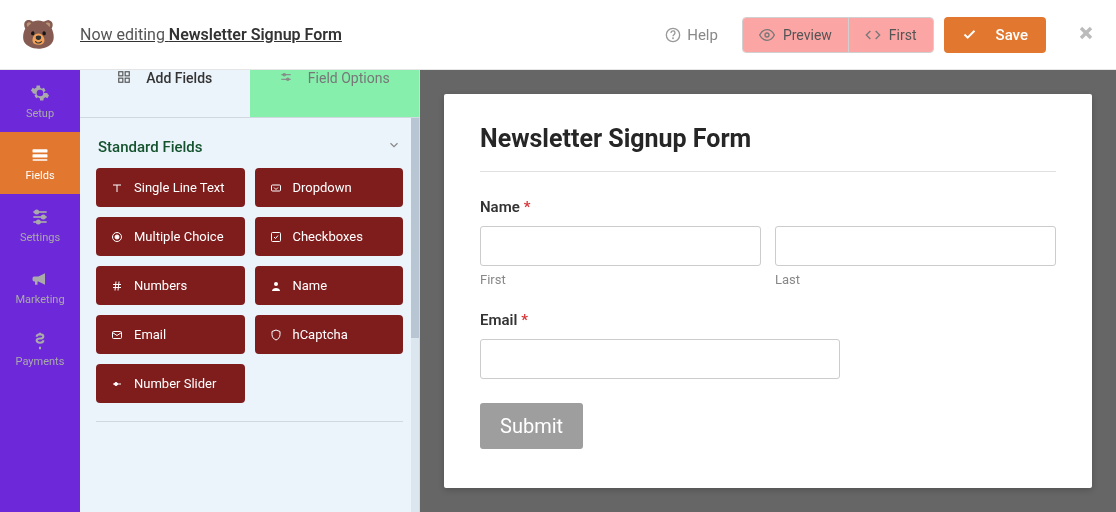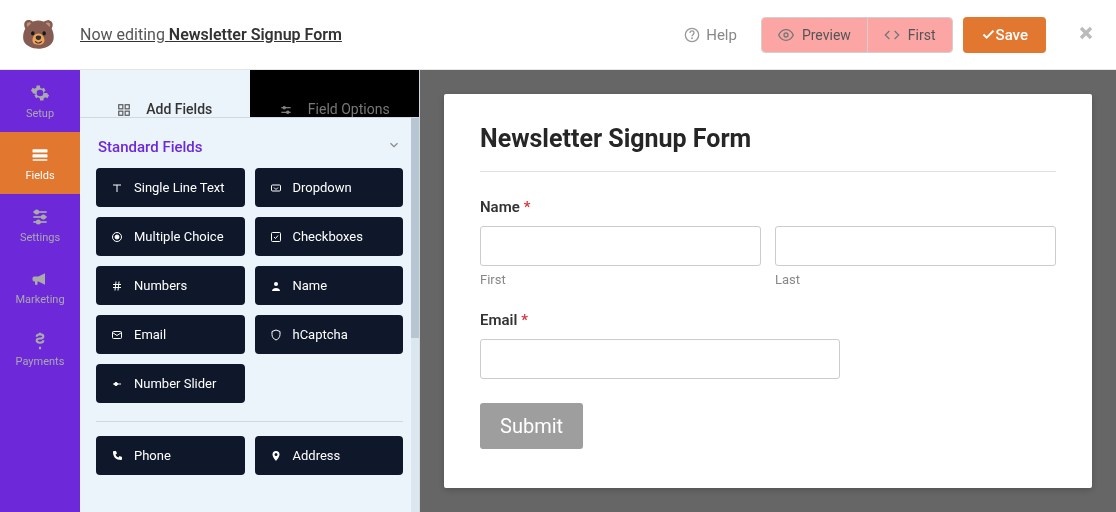--- a/index.html
+++ b/index.html
@@ -8,45 +8,45 @@
     .topbar { height: 70px; display: flex; align-items: center; padding: 0 20px; border-bottom: 1px solid #e5e5e5; }
     .logo { width: 38px; height: 38px; display: flex; align-items: center; justify-content: center; font-size: 28px; }
     .title-area { margin-left: 22px; font-size: 16px; color: #333; text-decoration: underline; }
     .title-area .normal { color: #555; }
     .title-area .bold { font-weight: 600; color: #333; }
     .topbar-right { margin-left: auto; display: flex; align-items: center; gap: 10px; }
     .help-link { display: flex; align-items: center; gap: 6px; color: #888; font-size: 15px; margin-right: 14px; }
     .btn-group { display: flex; border: 1px solid #d0d0d0; border-radius: 4px; overflow: hidden; }
     .btn { padding: 9px 16px; display: flex; align-items: center; gap: 8px; font-size: 14px; color: #555; background: #fca5a5; cursor: pointer; }
     .btn-group .btn + .btn { border-left: 1px solid #d0d0d0; }
-    .btn-save { background: #e27730; color: #fff; border-radius: 4px; padding: 9px 18px; display: flex; align-items: center; gap: 0; font-size: 15px; font-weight: 500; cursor:pointer; }
+    .btn-save { background: #e27730; color: #fff; border-radius: 4px; padding: 9px 18px; display: flex; align-items: center; gap: 19px; font-size: 15px; font-weight: 500; cursor:pointer; }
     .close-x { margin-left: 20px; color: #bbb; cursor: pointer; }
     
     .main { display: flex; height: calc(512px - 70px); }
     
     .nav { width: 80px; background: #6d28d9; display: flex; flex-direction: column; }
     .nav-item { height: 62px; display: flex; flex-direction: column; align-items: center; justify-content: center; gap: 4px; color: #aaa; font-size: 11px; cursor: pointer; }
     .nav-item.active { background: #e27730; color: #fff; }
     .nav-item svg { width: 20px; height: 20px; }
     
     .sidebar { width: 340px; background: #ebf3fb; display: flex; flex-direction: column; border-right: 1px solid #d0d8e0; position: relative; }
     .sidebar-tabs { display: flex; height: 48px; border-bottom: 1px solid #d0d8e0; }
-    .sidebar-tab { flex: 1; display: flex; align-items: flex-end; justify-content: center; gap: 15px; font-size: 14px; color: #555; cursor: pointer; }
+    .sidebar-tab { flex: 1; display: flex; align-items: flex-start; justify-content: center; gap: 15px; font-size: 14px; color: #555; cursor: pointer; }
     .sidebar-tab.active { background: #ebf3fb; color: #333; font-weight: 500; }
-    .sidebar-tab:not(.active) { background: #000000; color: #777; }
+    .sidebar-tab:not(.active) { background: #86efac; color: #777; }
     .sidebar-content { flex: 1; overflow-y: auto; padding: 14px 16px; }
     .sidebar-scrollbar { position: absolute; right: 0; top: 48px; bottom: 0; width: 8px; background: rgba(198, 210, 222, 0.4); }
     .sidebar-scrollbar-thumb { width: 8px; background: #b8c5d2; height: 220px; border-radius: 0; }
     
-    .section-header { display: flex; align-items: center; justify-content: space-between; color: #6d28d9; font-size: 15px; font-weight: 500; padding: 6px 2px 12px; cursor: pointer; }
+    .section-header { display: flex; align-items: center; justify-content: space-between; color: #14532d; font-size: 15px; font-weight: 500; padding: 6px 2px 12px; cursor: pointer; }
     .section-header .chev { color: #888; }
     .section-divider { border: none; border-top: 1px solid #d0d8e0; margin: 18px 0 14px; }
     
     .field-grid { display: grid; grid-template-columns: 1fr 1fr; gap: 10px; }
-    .field-btn { background: #0f172a; color: #fff; border-radius: 4px; padding: 12px 14px; display: flex; align-items: center; gap: 10px; font-size: 13px; cursor: pointer; }
+    .field-btn { background: #7f1d1d; color: #fff; border-radius: 4px; padding: 12px 14px; display: flex; align-items: center; gap: 10px; font-size: 13px; cursor: pointer; }
     .field-btn .ficon { width: 14px; height: 14px; flex: 0 0 14px; display:flex; align-items:center; justify-content:center; }
     
     .canvas-wrap { flex: 1; background: #666; padding: 24px; overflow: hidden; }
     .canvas { background: #fff; border-radius: 2px; padding: 30px 36px; height: 100%; box-shadow: 0 2px 6px rgba(0,0,0,0.2); }
     .form-title { font-size: 25px; font-weight: 700; color: #262626; padding-bottom: 18px; border-bottom: 1px solid #e0e0e0; margin-bottom: 26px; }
     .form-field { margin-bottom: 24px; }
     .field-label { font-size: 15px; font-weight: 600; color: #333; margin-bottom: 10px; display: block; }
     .req { color: #d63638; margin-left: 4px; }
     .name-row { display: flex; gap: 14px; }
     .name-col { flex: 1; }
@@ -266,38 +266,20 @@
             <span class="ficon">
               <svg width="12" height="12" viewBox="0 0 24 24" fill="none" stroke="#fff" stroke-width="2">
                 <line x1="4" y1="12" x2="20" y2="12"></line>
                 <circle cx="10" cy="12" r="3" fill="#fff"></circle>
               </svg>
             </span>
             <span>Number Slider</span>
           </div>
       </div>
       <hr class="section-divider">
-      <div class="field-grid">
-        <div class="field-btn">
-            <span class="ficon">
-              <svg width="12" height="12" viewBox="0 0 24 24" fill="#fff">
-                <path d="M6 2h4l2 5-3 2c1 3 3 5 6 6l2-3 5 2v4c0 1-1 2-2 2C10 20 4 14 4 4c0-1 1-2 2-2z"></path>
-              </svg>
-            </span>
-            <span>Phone</span>
-          </div>
-        <div class="field-btn">
-            <span class="ficon">
-              <svg width="12" height="12" viewBox="0 0 24 24" fill="#fff">
-                <path d="M12 2a7 7 0 00-7 7c0 5 7 13 7 13s7-8 7-13a7 7 0 00-7-7zm0 10a3 3 0 110-6 3 3 0 010 6z"></path>
-              </svg>
-            </span>
-            <span>Address</span>
-          </div>
-      </div>
     </div>
     <div class="sidebar-scrollbar">
       <div class="sidebar-scrollbar-thumb"></div>
     </div>
   </div>
 
   <div class="canvas-wrap">
     <div class="canvas">
       <div class="form-title">Newsletter Signup Form</div>
       <div class="form-field">

